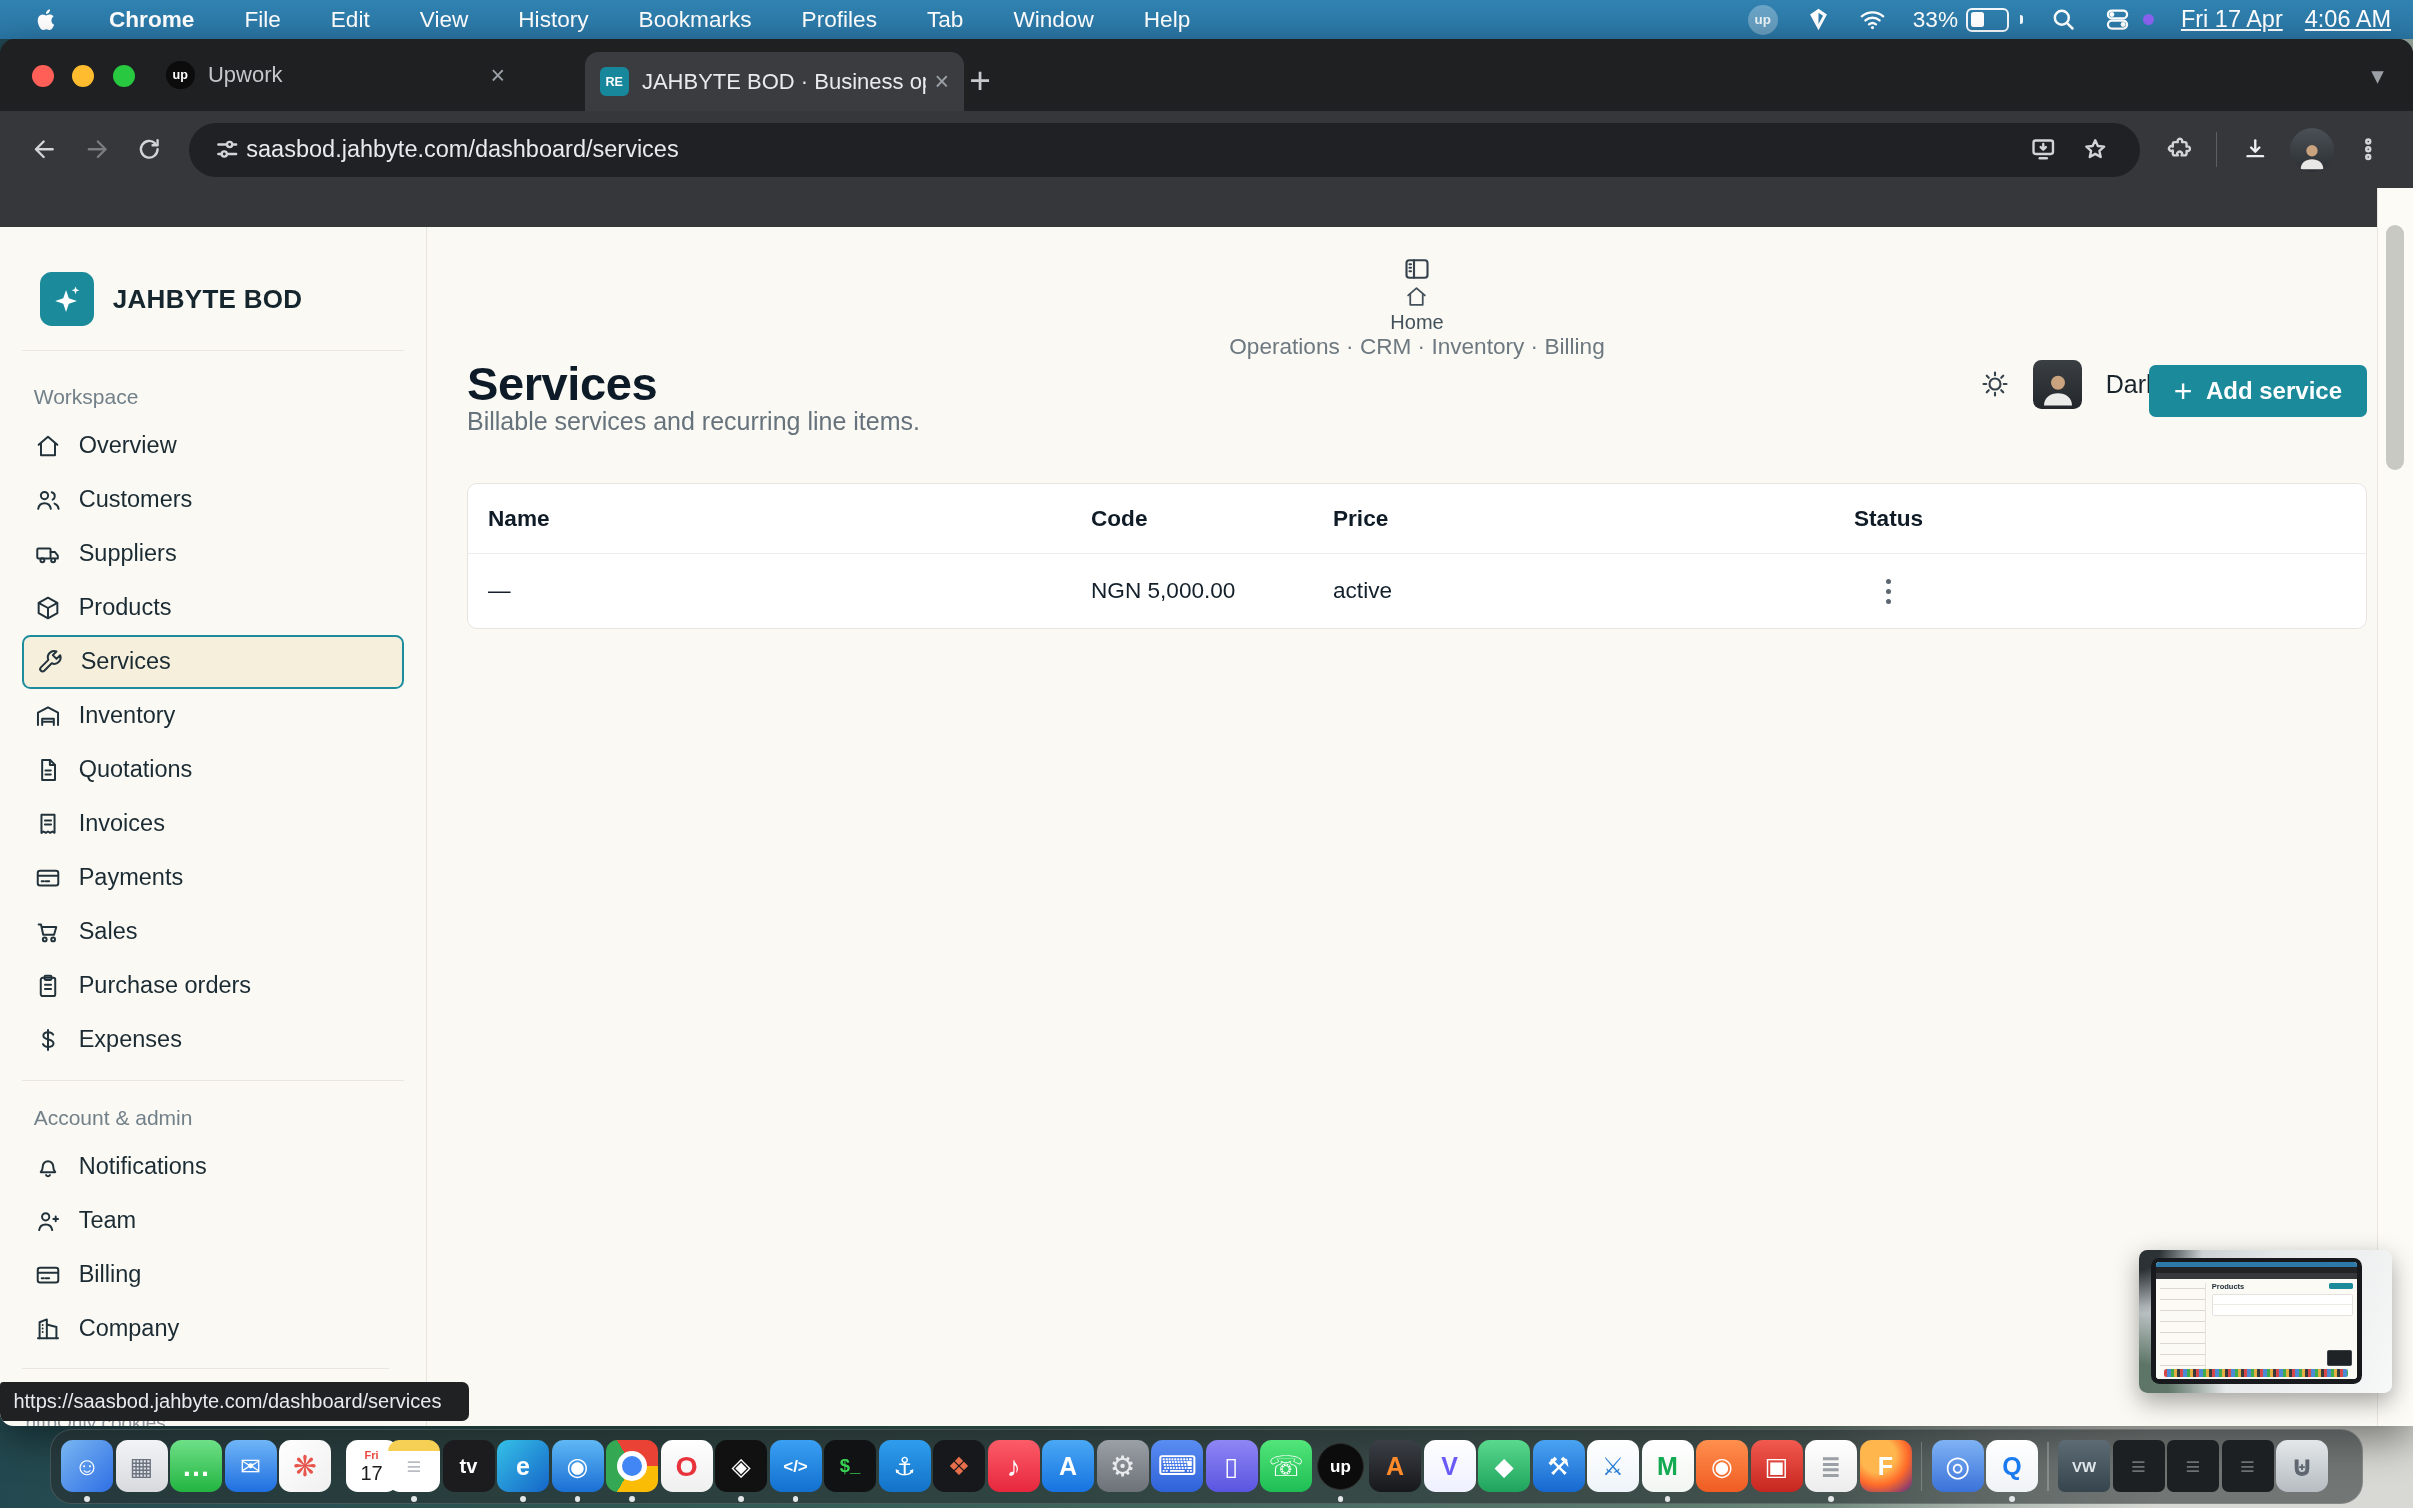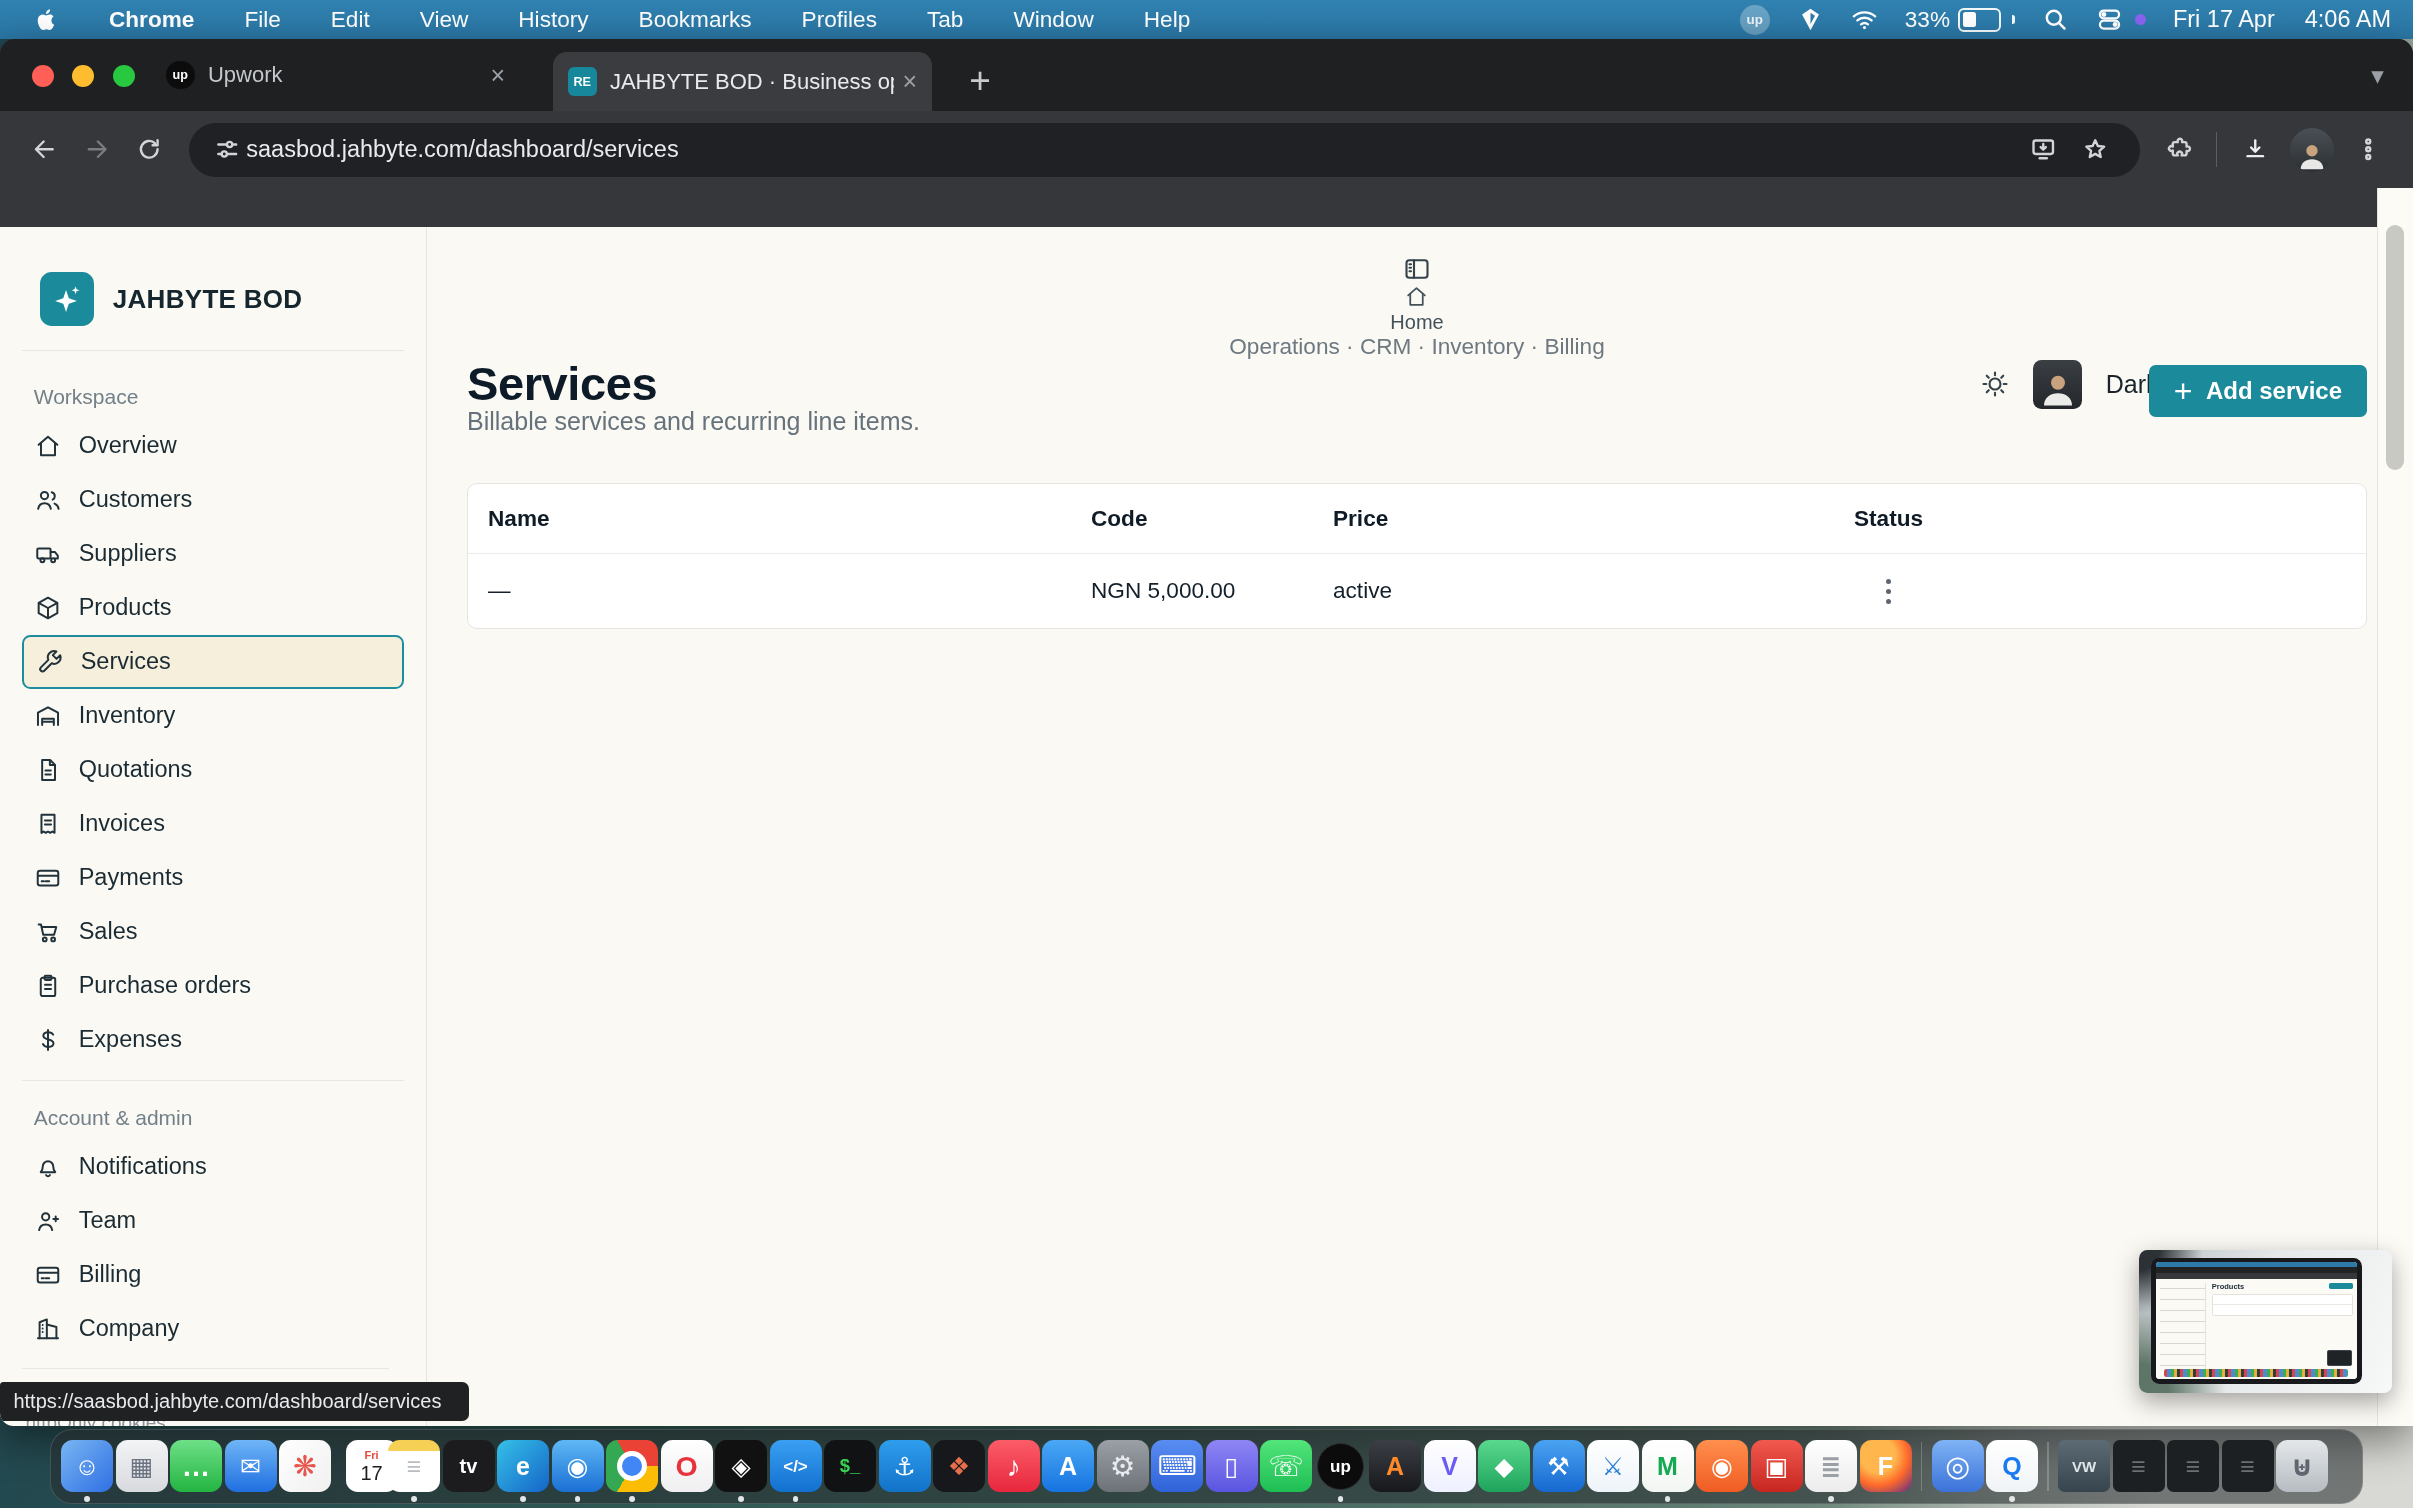--- a/index.html
+++ b/index.html
@@ -17,31 +17,31 @@
   .apple svg{width:25px;height:25px;display:block;}
   .mb-right{margin-left:auto;display:flex;align-items:center;gap:27px;padding-right:22px;}
   .mb-upwork{width:30px;height:30px;border-radius:50%;background:rgba(255,255,255,.28);
     display:flex;align-items:center;justify-content:center;font-size:13.4px;font-weight:700;color:#eaf3f8;}
   .mb-ic svg{width:27px;height:27px;display:block;}
   .batt{display:flex;align-items:center;gap:8.4px;}
   .batt-body{width:39px;height:20px;border:2.1px solid rgba(255,255,255,.95);border-radius:5.9px;position:relative;}
   .batt-fill{position:absolute;left:2.5px;top:2.5px;bottom:2.5px;width:33%;background:#fff;border-radius:2.5px;}
   .batt-nub{width:3.4px;height:8.4px;background:rgba(255,255,255,.95);border-radius:0 2.5px 2.5px 0;margin-left:1.7px;}
   .cc-dot{width:11px;height:11px;border-radius:50%;background:#8a63f0;margin-left:-15px;}
-  .mb-time{display:flex;gap:30px;font-size:23.5px;}
+  .mb-time{display:flex;gap:22px;font-size:23.5px;text-decoration:underline;}
   
   .bwin{position:absolute;top:39px;left:0;right:0;bottom:82px;border-radius:15px 15px 13.4px 13.4px;
     overflow:hidden;background:#35373b;box-shadow:0 15px 42px rgba(0,0,0,.45);}
   .tabstrip{position:relative;height:72px;background:#1e2022;}
   .lights{position:absolute;left:32px;top:26px;display:flex;gap:18.4px;}
   .light{width:22px;height:22px;border-radius:50%;}
   .l-red{background:#ff5f57}.l-yel{background:#febc2e}.l-grn{background:#28c840}
   .tab{position:absolute;display:flex;align-items:center;}
   .tab-inactive{left:151px;top:0;width:369px;height:72px;padding:0 15px;box-sizing:border-box;color:#c4c7cb;}
-  .tab-active{left:553px;bottom:0;width:379px;height:59px;background:#3a3c40;border-radius:13.4px 13.4px 0 0;
+  .tab-active{left:585px;bottom:0;width:379px;height:59px;background:#3a3c40;border-radius:13.4px 13.4px 0 0;
     padding:0 15px;box-sizing:border-box;color:#e8eaed;}
   .fav-up{width:28.5px;height:28.5px;border-radius:50%;background:#0c0c0c;color:#fff;display:flex;align-items:center;
     justify-content:center;font-size:12.6px;font-weight:700;flex:0 0 auto;}
   .fav-re{width:28.5px;height:28.5px;border-radius:5.9px;background:#17879b;color:#fff;display:flex;align-items:center;
     justify-content:center;font-size:12.6px;font-weight:700;flex:0 0 auto;}
   .tab-title{margin-left:13.4px;font-size:22px;white-space:nowrap;overflow:hidden;flex:1;}
   .tab-x{margin-left:8.4px;color:#9aa0a6;font-size:25px;line-height:1;flex:0 0 auto;}
   .newtab{position:absolute;left:960px;bottom:10px;width:40px;height:40px;border-radius:8.4px;color:#c7cacd;
     font-size:37px;display:flex;align-items:center;justify-content:center;font-weight:300;}
   .tabsearch{position:absolute;right:17px;top:18.4px;width:37px;height:37px;border-radius:8.4px;color:#9aa0a6;

